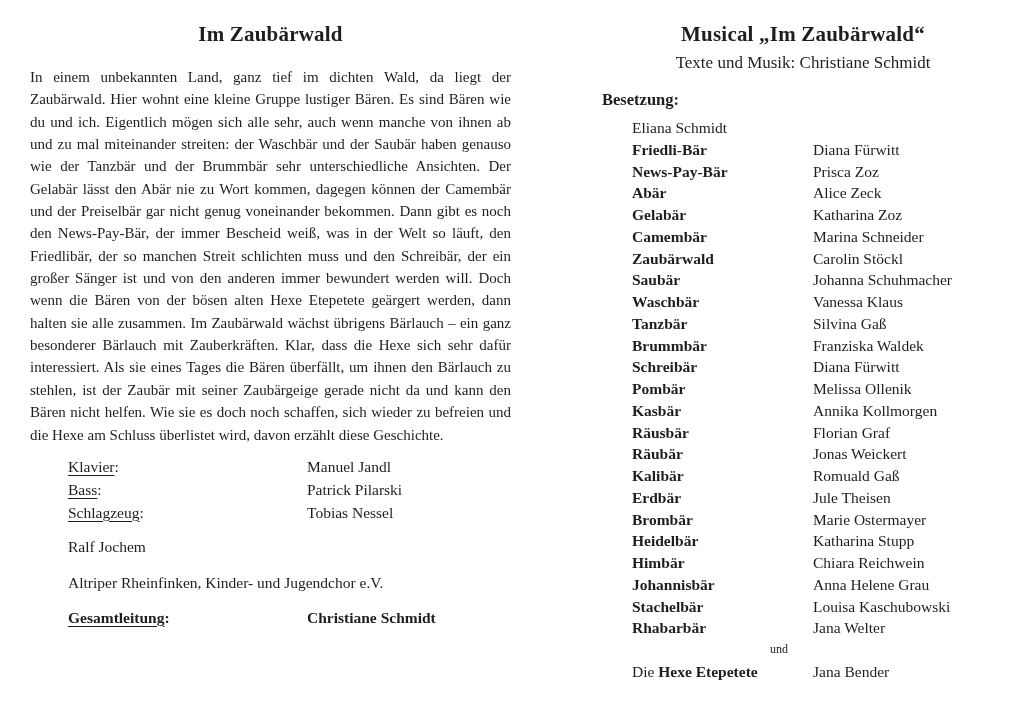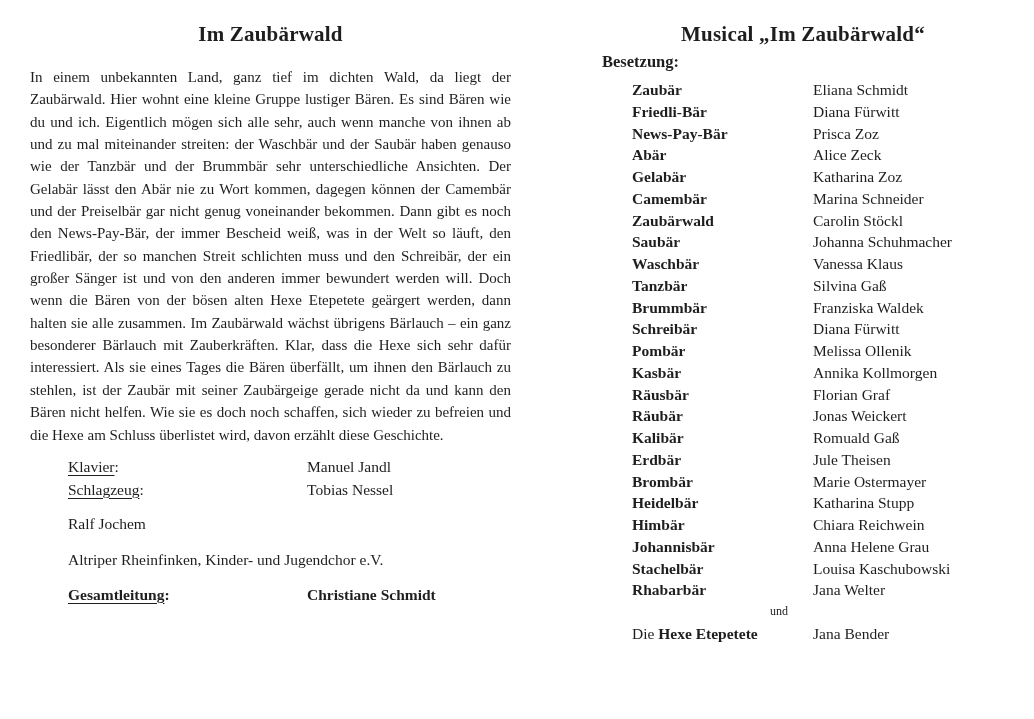--- a/index.html
+++ b/index.html
@@ -66,20 +66,24 @@
   <p class="story">In einem unbekannten Land, ganz tief im dichten Wald, da liegt der Zaubärwald. Hier wohnt eine kleine Gruppe lustiger Bären. Es sind Bären wie du und ich. Eigentlich mögen sich alle sehr, auch wenn manche von ihnen ab und zu mal miteinander streiten: der Waschbär und der Saubär haben genauso wie der Tanzbär und der Brummbär sehr unterschiedliche Ansichten. Der Gelabär lässt den Abär nie zu Wort kommen, dagegen können der Camembär und der Preiselbär gar nicht genug voneinander bekommen. Dann gibt es noch den News-Pay-Bär, der immer Bescheid weiß, was in der Welt so läuft, den Friedlibär, der so manchen Streit schlichten muss und den Schreibär, der ein großer Sänger ist und von den anderen immer bewundert werden will. Doch wenn die Bären von der bösen alten Hexe Etepetete geärgert werden, dann halten sie alle zusammen. Im Zaubärwald wächst übrigens Bärlauch – ein ganz besonderer Bärlauch mit Zauberkräften. Klar, dass die Hexe sich sehr dafür interessiert. Als sie eines Tages die Bären überfällt, um ihnen den Bärlauch zu stehlen, ist der Zaubär mit seiner Zaubärgeige gerade nicht da und kann den Bären nicht helfen. Wie sie es doch noch schaffen, sich wieder zu befreien und die Hexe am Schluss überlistet wird, davon erzählt diese Geschichte.</p>
 
   <div class="credits">
     <div>
 
         <div class="credit-row">
           <span class="credit-label"><span class="u">Klavier</span><span>:</span></span>
           <span class="credit-name">Manuel Jandl</span>
         </div>
 
+        <div class="credit-row">
+          <span class="credit-label"><span class="u">Bass</span><span>:</span></span>
+          <span class="credit-name">Patrick Pilarski</span>
+        </div>
 
         <div class="credit-row">
           <span class="credit-label"><span class="u">Schlagzeug</span><span>:</span></span>
           <span class="credit-name">Tobias Nessel</span>
         </div>
       </div>
 
     <div class="credit-row row-technik">
       <span class="credit-name">Ralf Jochem</span>
     </div>
@@ -88,27 +92,27 @@
 
     <div class="credit-row row-leader">
       <span class="credit-label"><span class="u">Gesamtleitung</span><span>:</span></span>
       <span class="credit-name">Christiane Schmidt</span>
     </div>
   </div>
 </section>
 
 <section class="page page-right">
   <h1 class="title">Musical „Im Zaubärwald“</h1>
+  <p class="subtitle">Texte und Musik: Christiane Schmidt</p>
 
   <p class="cast-heading">Besetzung:</p>
 
   <div class="cast-list">
 
       <div class="cast-row">
-        <span class="cast-role">Zaubär</span>
         <span class="cast-actor">Eliana Schmidt</span>
       </div>
 
       <div class="cast-row">
         <span class="cast-role">Friedli-Bär</span>
         <span class="cast-actor">Diana Fürwitt</span>
       </div>
 
       <div class="cast-row">
         <span class="cast-role">News-Pay-Bär</span>

